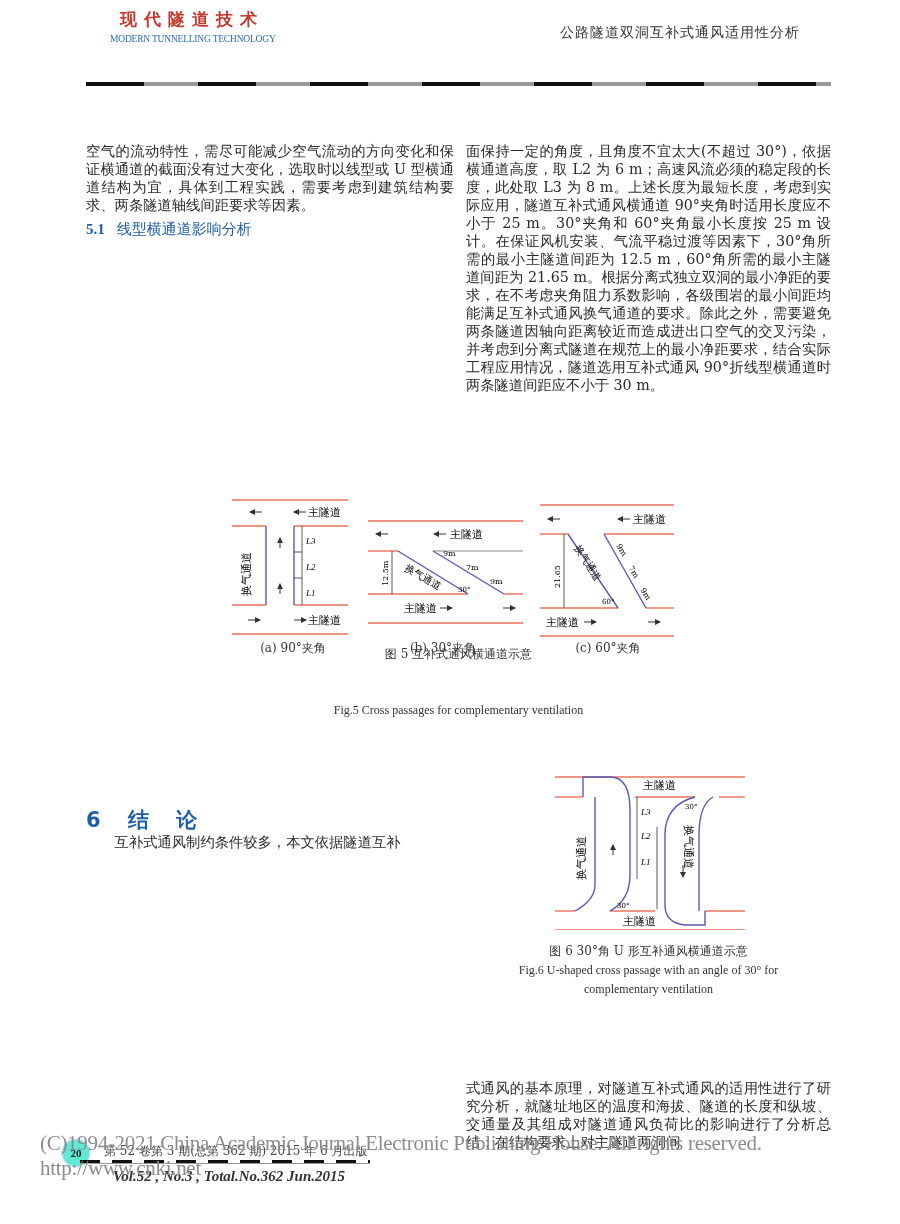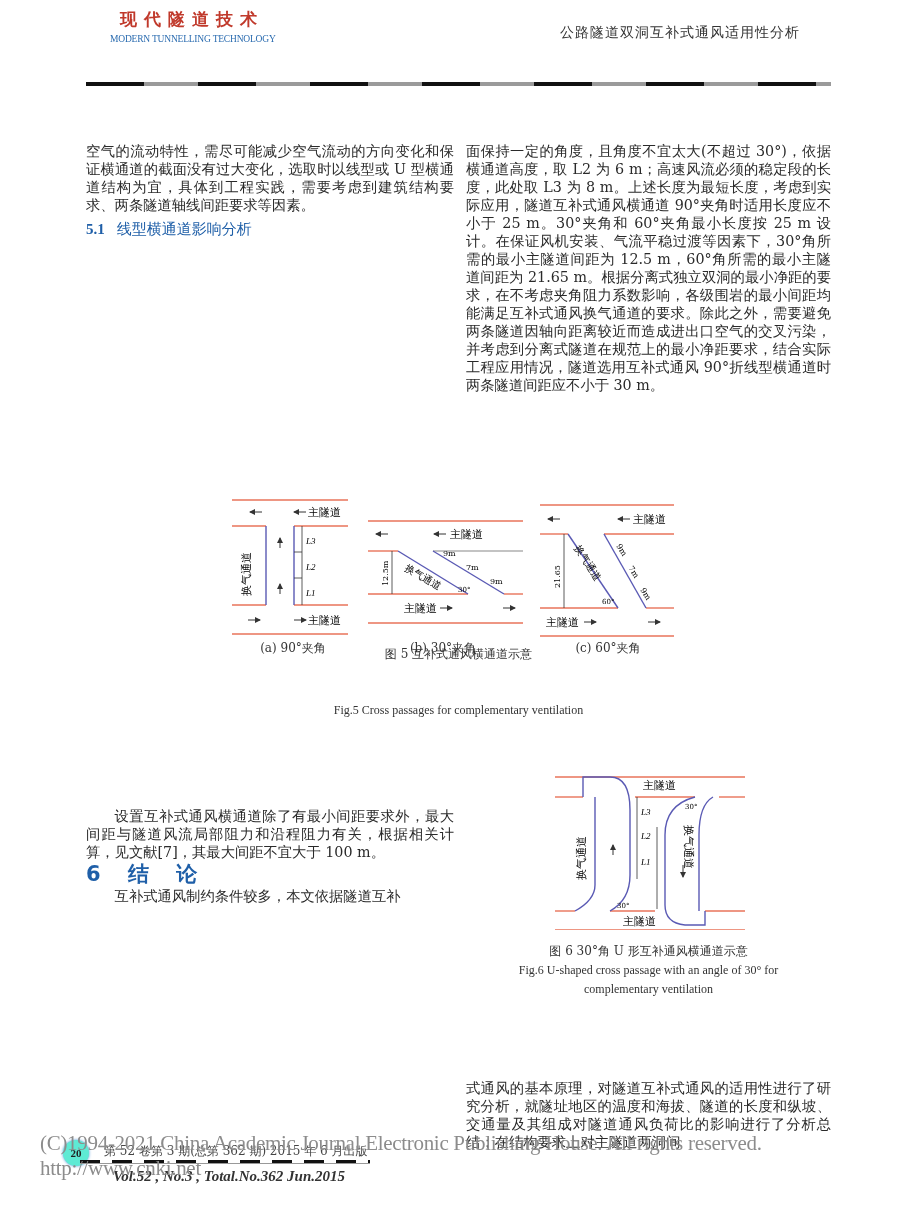--- a/index.html
+++ b/index.html
@@ -136,21 +136,20 @@
     </g>
   </svg>
   <div class="abs fig-caption" style="left:0; top:152px; width:130px;">(a) 90°夹角</div>
   <div class="abs fig-caption" style="left:140px; top:152px; width:150px;">(b) 30°夹角</div>
   <div class="abs fig-caption" style="left:310px; top:152px; width:140px;">(c) 60°夹角</div>
 </div>
 <div class="abs fig-caption" style="left:86px; top:646px; width:745px;">图 5  互补式通风横通道示意</div>
 <div class="abs fig-caption" style="left:86px; top:703px; width:745px; font-family:'Liberation Serif', serif;">Fig.5  Cross passages for complementary ventilation</div>
 
 <div class="abs col col-left" style="top:760px;">
-  <p class="indent">设置互补式通风横通道除了有最小间距要求外，最大间距与隧道风流局部阻力和沿程阻力有关，根据相关计算，见文献[7]，其最大间距不宜大于 100 m。</p>
   <p class="chap-head">
     <span>6</span> <span>结  论</span>
   </p>
   <p class="indent">互补式通风制约条件较多，本文依据隧道互补</p>
 </div>
 
 <div class="abs" style="left:555px; top:765px; width:190px; height:165px;">
   <svg width="190" height="165" viewBox="0 0 190 165">
     <line x1="0" y1="12" x2="190" y2="12" stroke="#e8735a" stroke-width="1.4"></line>
     <line x1="0" y1="32" x2="28" y2="32" stroke="#e8735a" stroke-width="1.4"></line>

